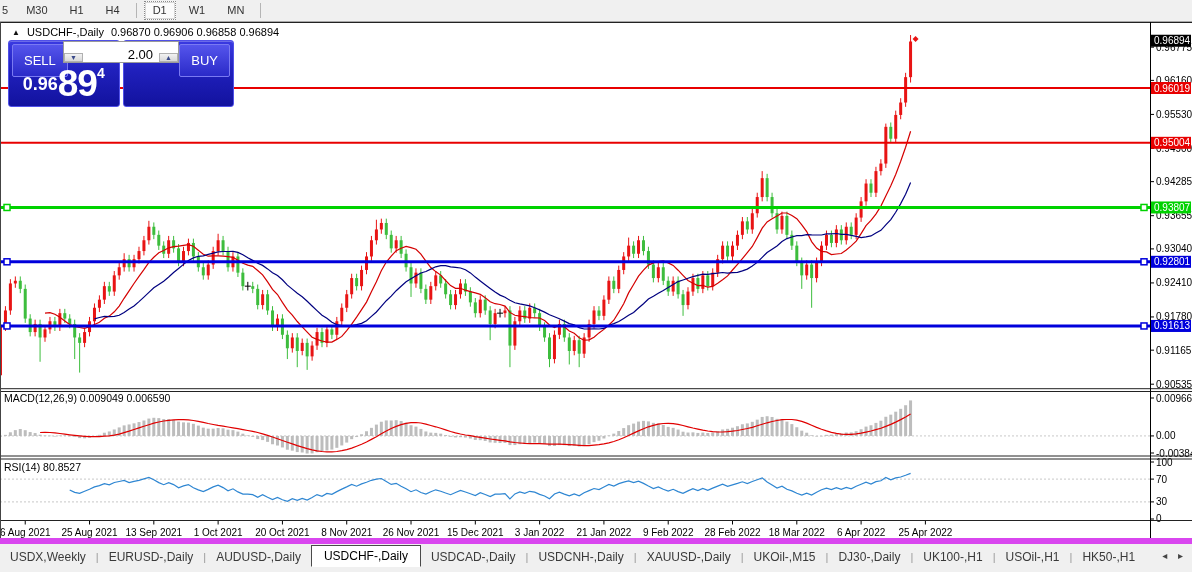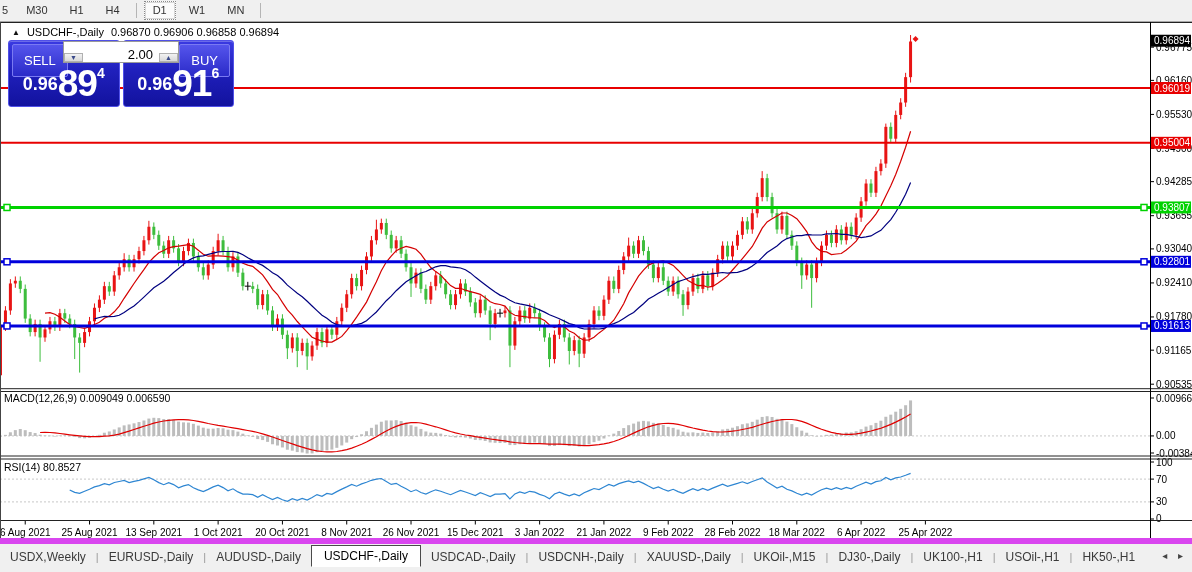--- a/index.html
+++ b/index.html
@@ -756,21 +756,20 @@
   </div>
 
   <div class="quote-panel">
     <div class="qp-grid">
       <div class="qp-box">
         <div class="qp-btn sell">SELL</div>
         <div class="qp-price"><span class="pfx">0.96</span><span class="big">89</span><span class="sup">4</span></div>
       </div>
       <div class="qp-box">
         <div class="qp-btn buy">BUY</div>
-        <div class="qp-price"><span class="pfx">0.96</span><span class="big">91</span><span class="sup">6</span></div>
       </div>
     </div>
     <div class="vol">
       <div class="vol-btn">
         <span>▼</span>
       </div>
       <div class="vol-val">2.00</div>
       <div class="vol-btn">
         <span>▲</span>
       </div>

